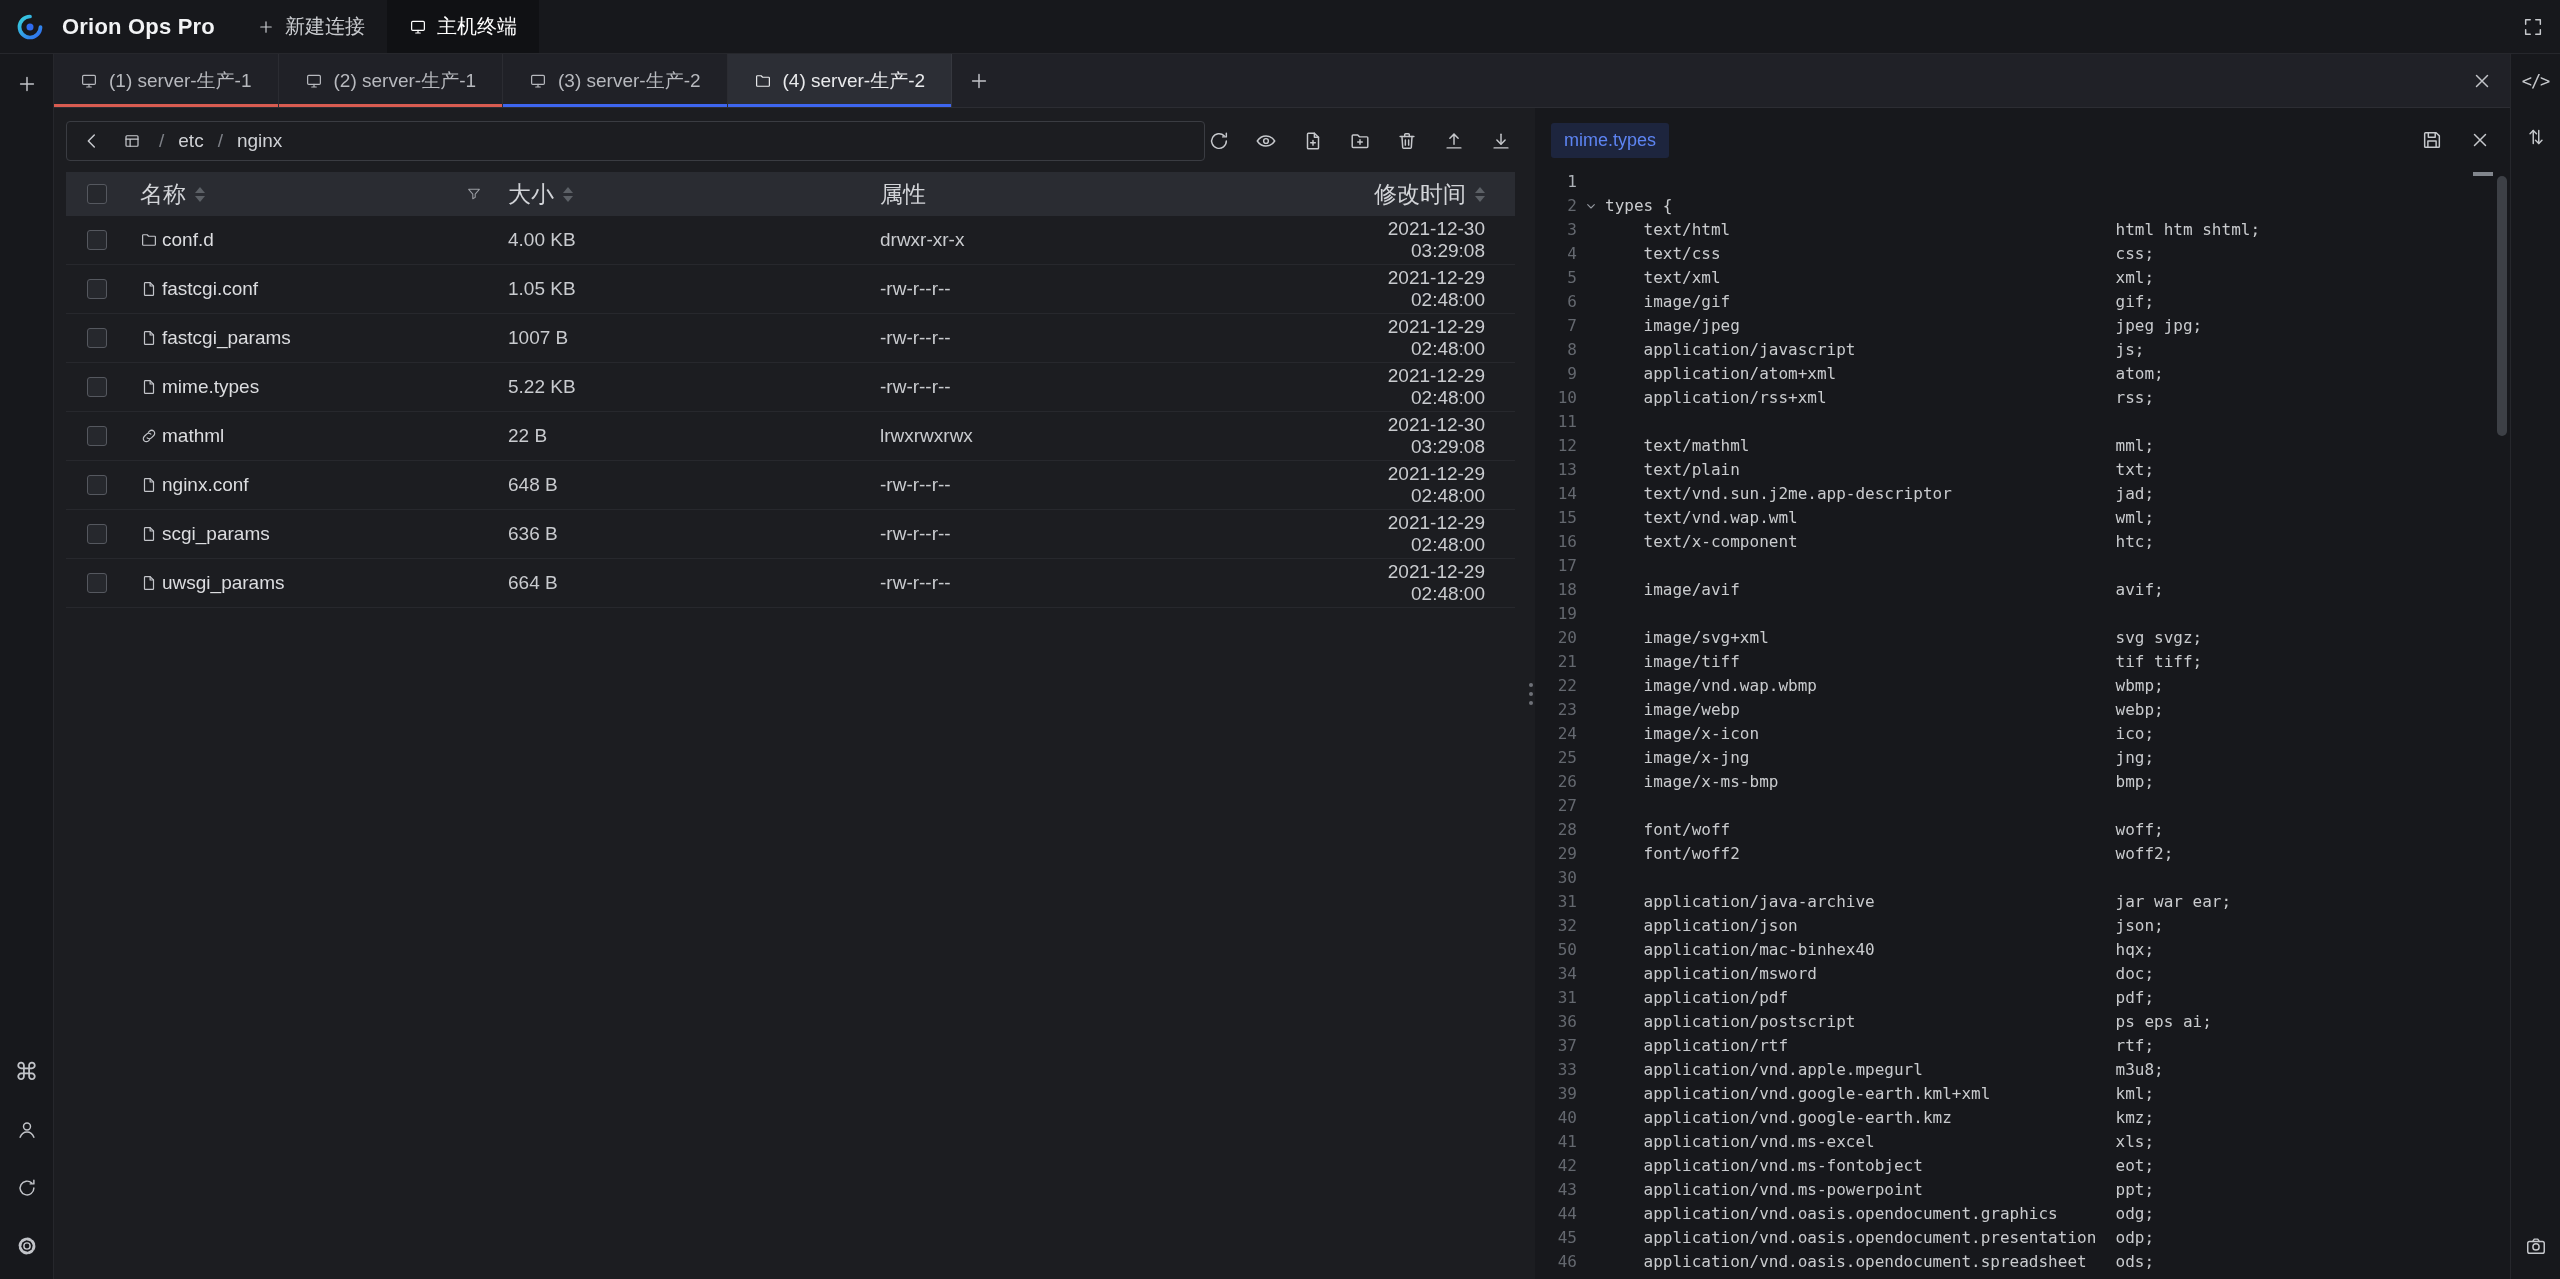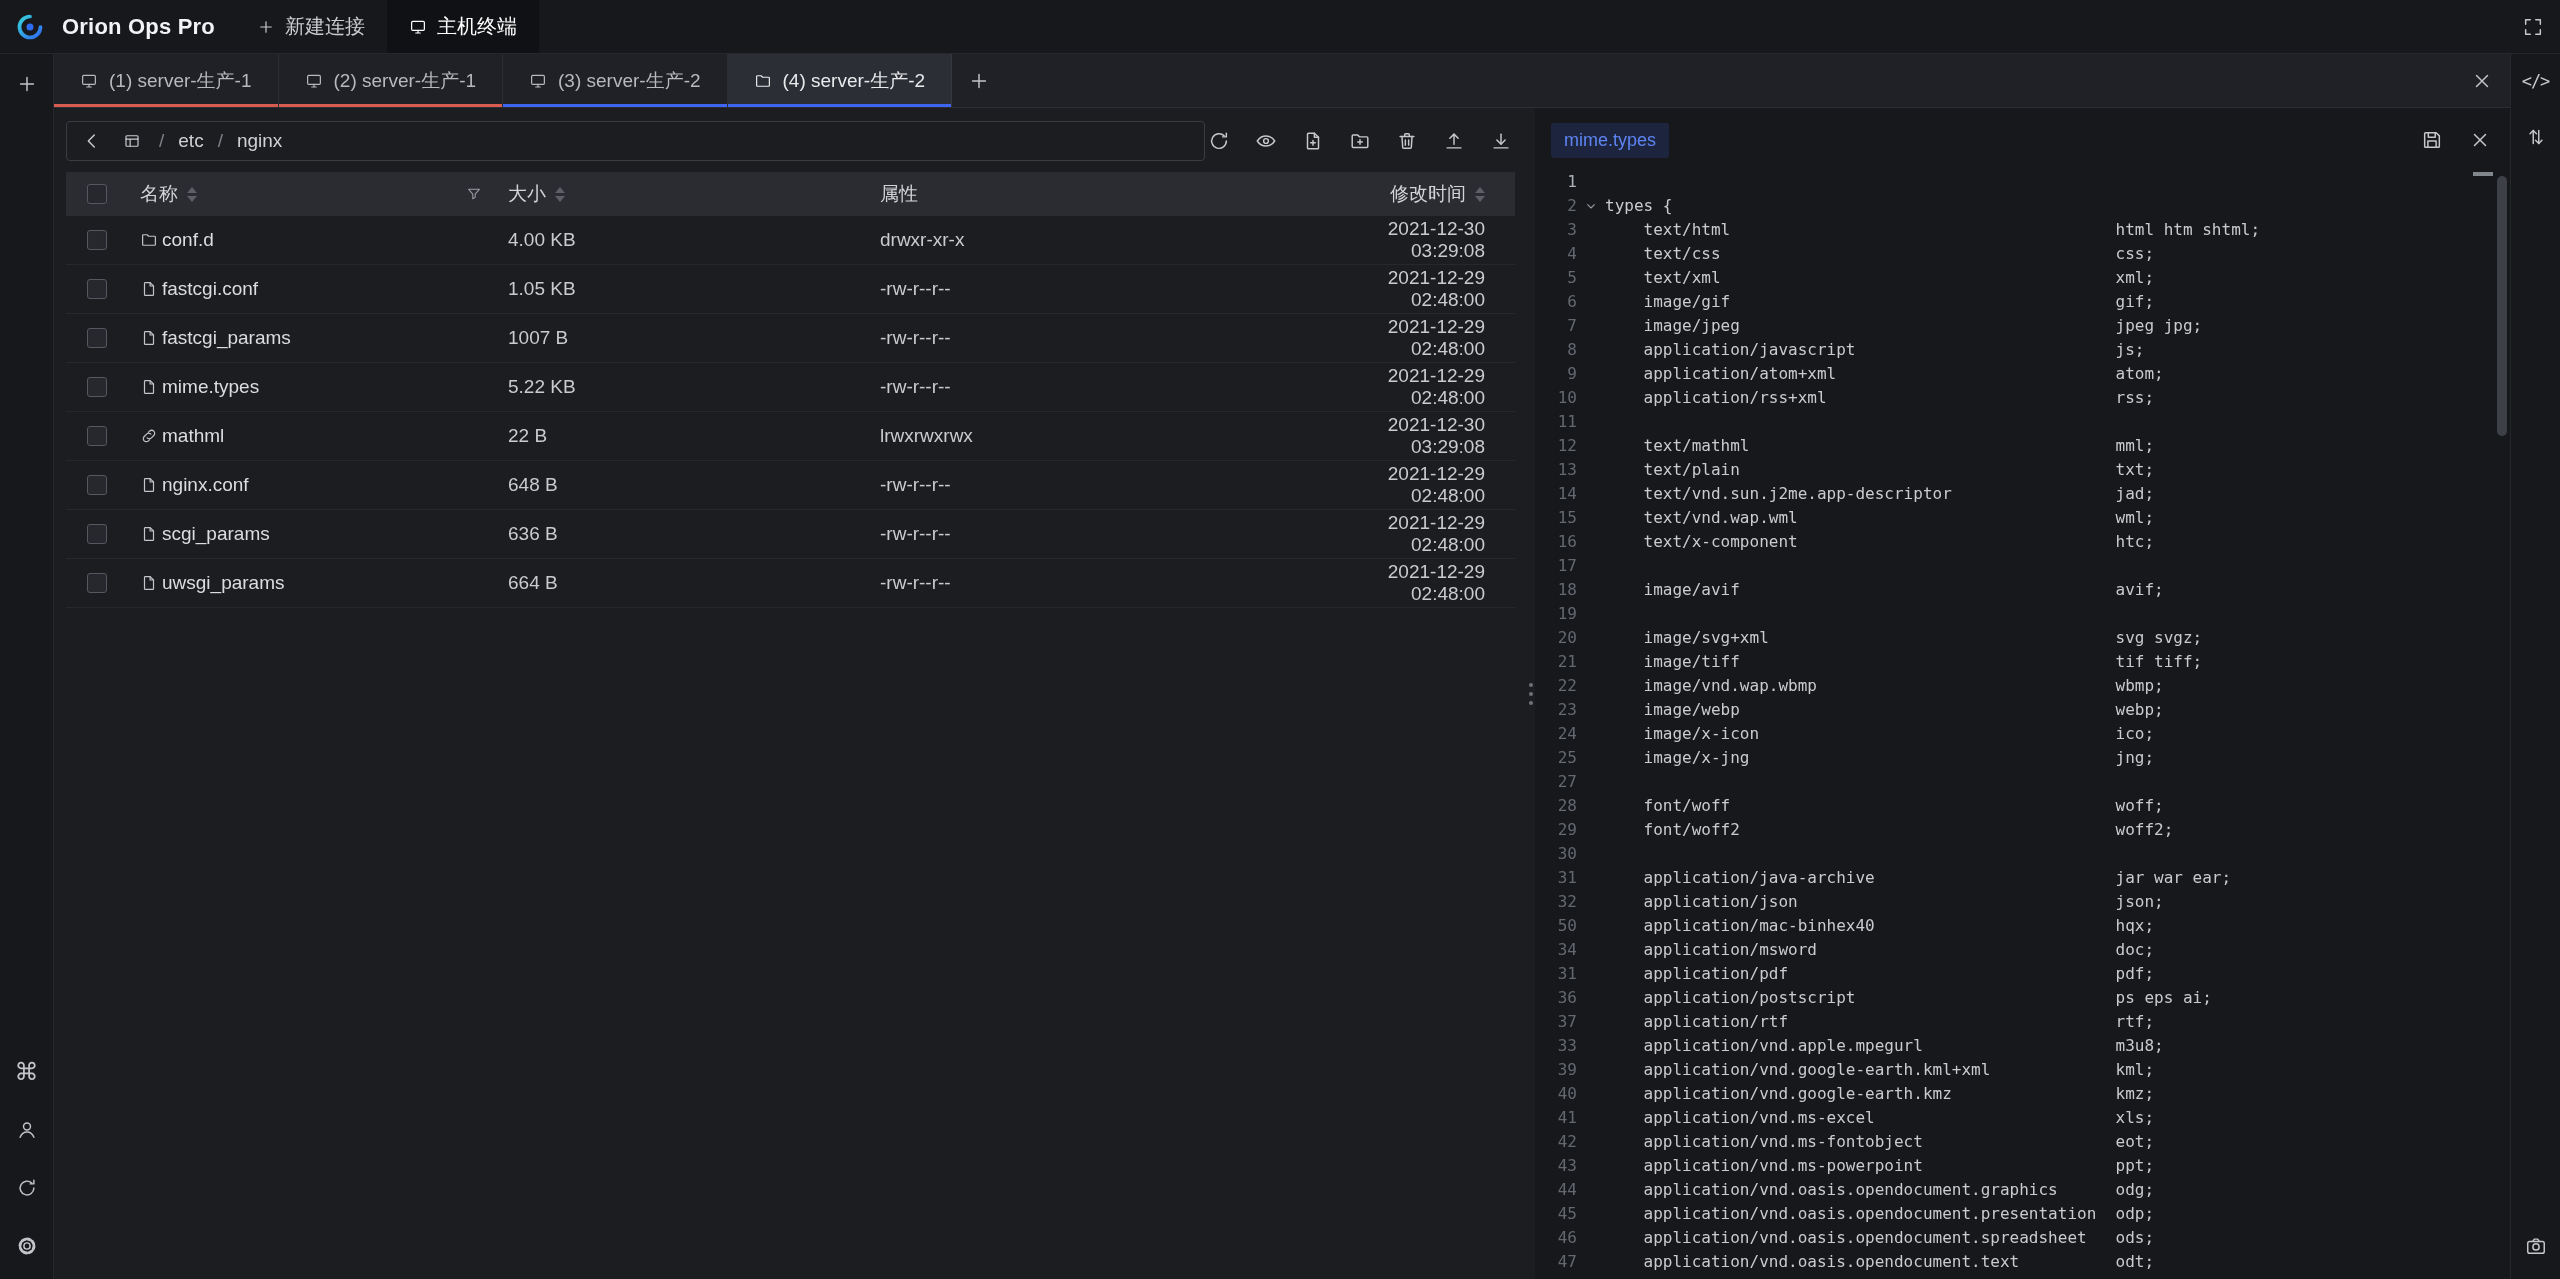--- a/index.html
+++ b/index.html
@@ -45,21 +45,21 @@
   .fp-toolbar{display:flex;align-items:center;margin:0 12px;height:42px}
   .crumb-box{width:1156px;height:40px;border:1px solid #3a3c42;border-radius:4px;display:flex;align-items:center;gap:14px;padding:0 12px;color:#c9cbd0}
   .crumb-btn{width:26px;height:26px;display:flex;align-items:center;justify-content:center;cursor:pointer;color:#c9cbd0}
   .crumb{font-size:19px;color:#cfd1d5;cursor:pointer}
   .crumb-sep{font-size:19px;color:#7e8188}
   .fp-tools{margin-left:auto;display:flex;gap:19px;color:#c6c8cc}
   .tool-btn{width:28px;height:28px;display:flex;align-items:center;justify-content:center;cursor:pointer}
 
   .ftable{margin:10px 12px 0}
   .fhead,.trow{display:grid;grid-template-columns:62px 372px 370px 472px 1fr;align-items:center}
-  .fhead{height:44px;background:#2a2c32;font-size:19px;color:#d2d4d8}
+  .fhead{height:44px;background:#2a2c32;font-size:23px;color:#d2d4d8}
   .trow{height:49px;border-bottom:1px solid #27282d;font-size:19px;cursor:pointer}
   .c-check{display:flex;align-items:center;justify-content:center}
   .checkbox{width:20px;height:20px;border:1.5px solid #55585f;border-radius:3px;background:#26282d;cursor:pointer}
   .h-name{display:flex;align-items:center;gap:9px;padding:0 18px 0 12px}
   .h-funnel{margin-left:auto;color:#9a9da3;cursor:pointer}
   .h-cell{display:flex;align-items:center;gap:9px;padding-left:8px}
   .h-mtime{justify-content:flex-end;padding-right:30px}
   .sort{display:inline-flex;flex-direction:column;gap:3px;cursor:pointer}
   .tri-up{width:0;height:0;border-left:5px solid transparent;border-right:5px solid transparent;border-bottom:6px solid #5c6066}
   .tri-down{width:0;height:0;border-left:5px solid transparent;border-right:5px solid transparent;border-top:6px solid #5c6066}
@@ -633,20 +633,25 @@
     <span class="lnum">24</span>
     <span class="lfold"></span>
     <span class="lcode">    image/x-icon                                     ico;</span>
   </div>
               <div class="cline">
     <span class="lnum">25</span>
     <span class="lfold"></span>
     <span class="lcode">    image/x-jng                                      jng;</span>
   </div>
               <div class="cline">
+    <span class="lnum">26</span>
+    <span class="lfold"></span>
+    <span class="lcode">    image/x-ms-bmp                                   bmp;</span>
+  </div>
+              <div class="cline">
     <span class="lnum">27</span>
     <span class="lfold"></span>
     <span class="lcode"></span>
   </div>
               <div class="cline">
     <span class="lnum">28</span>
     <span class="lfold"></span>
     <span class="lcode">    font/woff                                        woff;</span>
   </div>
               <div class="cline">

